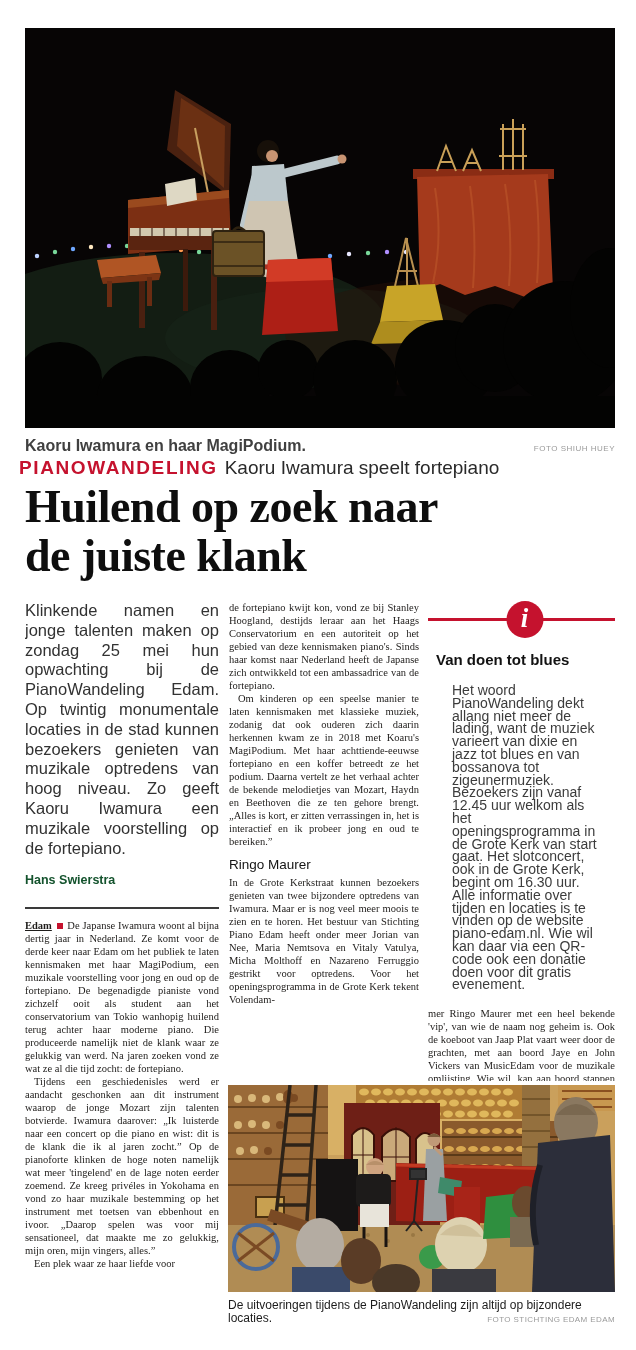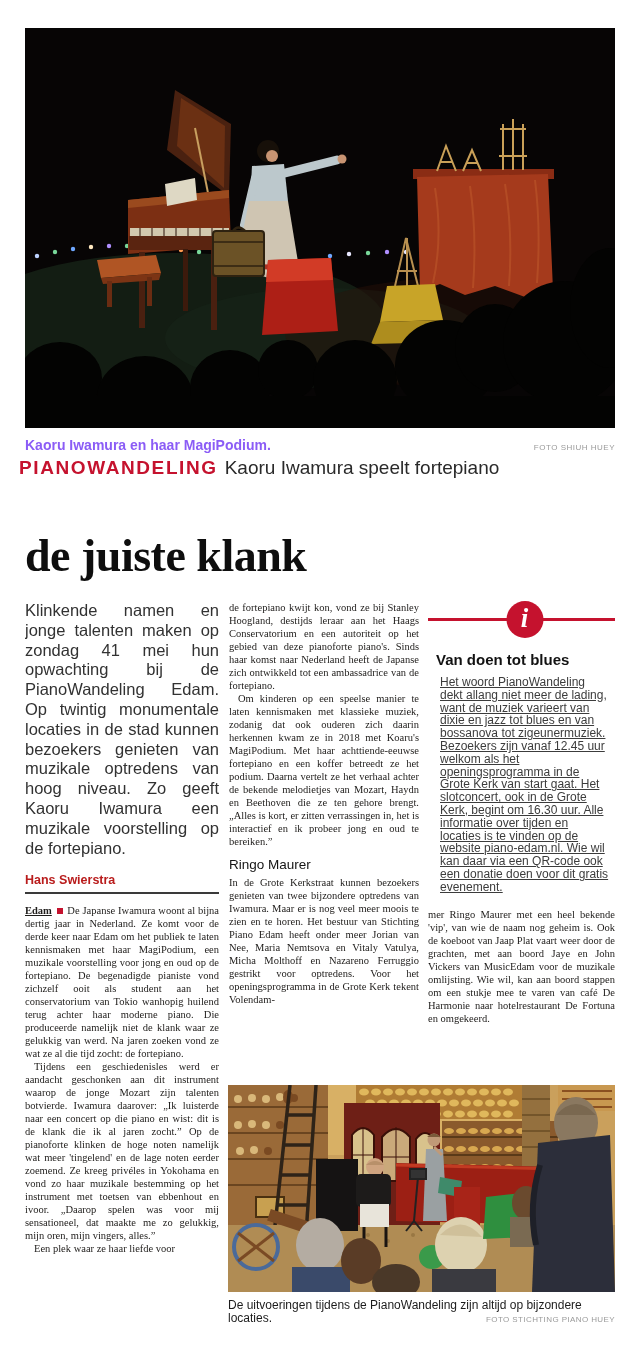--- a/index.html
+++ b/index.html
@@ -3,53 +3,53 @@
 <meta charset="utf-8">
 <style>
   html,body{margin:0;padding:0;background:#ffffff;}
   .page{position:relative;width:636px;height:1350px;background:#fff;overflow:hidden;
         font-family:"Liberation Sans",sans-serif;color:#1e1c1a;}
   
   .top-photo{position:absolute;left:25px;top:28px;width:590px;height:400px;}
   .top-photo svg{display:block;width:100%;height:100%;}
   .caption-row{position:absolute;left:25px;top:437px;width:590px;display:flex;
                justify-content:space-between;align-items:baseline;}
-  .photo-caption{font-size:14px;font-weight:bold;color:#8b5cf6;}
+  .photo-caption{font-size:16px;font-weight:bold;color:#404040;}
   .photo-credit{font-size:8px;color:#9a9a9a;letter-spacing:.5px;padding-left:12px;}
   
   .kicker{position:absolute;left:19px;top:457px;width:590px;white-space:nowrap;}
   .kicker-label{font-size:19px;font-weight:bold;letter-spacing:1.6px;}
   .kicker-title{font-size:19px;color:#2a2a2a;margin-left:7px;}
   .headline{position:absolute;left:25px;top:482px;width:590px;
             font-family:"Liberation Serif",serif;font-weight:bold;color:#0e0e0e;
             font-size:46px;line-height:49px;letter-spacing:-.5px;}
   
   .col{position:absolute;top:601px;}
   .col1{left:25px;width:194px;height:732px;overflow:hidden;}
   .col2{left:229px;width:190px;height:480px;overflow:hidden;}
   .col3{left:428px;width:187px;height:480px;overflow:hidden;}
   .standfirst{font-size:16.5px;line-height:19.8px;color:#323232;text-align:justify;margin:0;}
-  .byline{margin:15px 0 10px 0;padding-bottom:5px;border-bottom:2px solid #3a3a3a;
-          font-size:12.5px;font-weight:bold;color:#b91c1c;}
+  .byline{margin:15px 0 10px 0;padding-bottom:20px;border-bottom:2px solid #3a3a3a;
+          font-size:12.5px;font-weight:bold;color:#14532d;}
   .body-p{font-family:"Liberation Serif",serif;font-size:10.5px;line-height:13px;
           text-align:justify;margin:0;color:#1e1c1a;}
   .body-p.indent{text-indent:9px;}
   .dateline{font-weight:bold;text-decoration:underline;}
   .red-square{display:inline-block;width:6.5px;height:6.5px;margin:0 4px 0 5px;}
   .subhead{font-size:13.5px;font-weight:normal;color:#141414;margin:9px 0 4px 0;}
   
   .infobox{padding:0 2px 0 8px;}
   .infobox-head{position:relative;height:44px;margin-bottom:2px;}
   .infobox-rule{position:absolute;left:-8px;right:-2px;top:17px;height:3px;}
   .info-circle{position:absolute;left:50%;top:0;transform:translateX(-50%);
                width:37px;height:37px;border-radius:50%;color:#fff;text-align:center;
                font-family:"Liberation Serif",serif;font-style:italic;font-weight:bold;
                font-size:27px;line-height:35px;}
   .infobox-title{font-size:15px;font-weight:bold;color:#121212;margin:6px 0 8px 0;}
-  .infobox-body{font-size:12px;line-height:12.8px;color:#3c3c3c;margin:4px;text-decoration:underline;}
+  .infobox-body{font-size:14px;line-height:12.8px;color:#3c3c3c;margin:16px;}
   .col3 .body-p{margin-top:14px;}
   
   .bottom-photo{position:absolute;left:228px;top:1085px;width:387px;height:207px;}
   .bottom-photo svg{display:block;width:100%;height:100%;}
   .bottom-caption{position:absolute;left:228px;top:1299px;width:387px;
                   font-size:12px;font-weight:normal;color:#1c1c1c;line-height:13px;}
   .bottom-credit{position:absolute;left:228px;top:1315px;width:387px;text-align:right;
                  font-size:8px;color:#9a9a9a;letter-spacing:.4px;}
 </style>
 </head>
@@ -179,34 +179,34 @@
   <div class="caption-row">
     <span class="photo-caption">Kaoru Iwamura en haar MagiPodium.</span>
     <span class="photo-credit">FOTO SHIUH HUEY</span>
   </div>
 
   <div class="kicker">
     <span class="kicker-label" id="kicker-label" style="color: rgb(197, 18, 46);">PIANOWANDELING</span><span class="kicker-title">Kaoru Iwamura speelt fortepiano</span>
   </div>
 
   <h1 class="headline" style="margin:0">
-    <br>
+    <span>Huilend op zoek naar</span><br>
     <span>de juiste klank</span>
   </h1>
 
   <div class="col col1">
-    <p class="standfirst">Klinkende namen en jonge talenten maken op zondag 41 mei hun opwachting bij de PianoWandeling Edam. Op twintig monumentale locaties in de stad kunnen bezoekers genieten van muzikale optredens van hoog niveau. Zo geeft Kaoru Iwamura een muzikale voorstelling op de fortepiano.</p>
+    <p class="standfirst">Klinkende namen en jonge talenten maken op zondag 25 mei hun opwachting bij de PianoWandeling Edam. Op twintig monumentale locaties in de stad kunnen bezoekers genieten van muzikale optredens van hoog niveau. Zo geeft Kaoru Iwamura een muzikale voorstelling op de fortepiano.</p>
     <div class="byline">Hans Swierstra</div>
     <p class="body-p"><span class="dateline" style="font-family:'Liberation Serif',serif">Edam</span><span class="red-square" id="dateline-marker" style="background: rgb(197, 18, 46);"></span><span>De Japanse Iwamura woont al bijna dertig jaar in Nederland. Ze komt voor de derde keer naar Edam om het publiek te laten kennismaken met haar MagiPodium, een muzikale voorstelling voor jong en oud op de fortepiano. De begenadigde pianiste vond zichzelf ooit als student aan het conservatorium van Tokio wanhopig huilend terug achter haar moderne piano. Die produceerde namelijk niet de klank waar ze gelukkig van werd. Na jaren zoeken vond ze wat ze al die tijd zocht: de fortepiano.</span></p>
     <p class="body-p indent">Tijdens een geschiedenisles werd er aandacht geschonken aan dit instrument waarop de jonge Mozart zijn talenten botvierde. Iwamura daarover: „Ik luisterde naar een concert op die piano en wist: dit is de klank die ik al jaren zocht.” Op de pianoforte klinken de hoge noten namelijk wat meer 'tingelend' en de lage noten eerder zoemend. Ze kreeg privéles in Yokohama en vond zo haar muzikale bestemming op het instrument met toetsen van ebbenhout en ivoor. „Daarop spelen was voor mij sensationeel, dat maakte me zo gelukkig, mijn oren, mijn vingers, alles.”</p>
     <p class="body-p indent">Een plek waar ze haar liefde voor</p>
   </div>
 
   <div class="col col2">
-    <p class="body-p">de fortepiano kwijt kon, vond ze bij Stanley Hoogland, destijds leraar aan het Haags Conservatorium en een autoriteit op het gebied van deze pianoforte piano's. Sinds haar komst naar Nederland heeft de Japanse zich ontwikkeld tot een ambassadrice van de fortepiano.</p>
+    <p class="body-p">de fortepiano kwijt kon, vond ze bij Stanley Hoogland, destijds leraar aan het Haags Conservatorium en een autoriteit op het gebied van deze kennismaken piano's. Sinds haar komst naar Nederland heeft de Japanse zich ontwikkeld tot een ambassadrice van de fortepiano.</p>
     <p class="body-p indent">Om kinderen op een speelse manier te laten kennismaken met klassieke muziek, zodanig dat ook ouderen zich daarin herkennen kwam ze in 2018 met Koaru's MagiPodium. Met haar achttiende-eeuwse fortepiano en een koffer betreedt ze het podium. Daarna vertelt ze het verhaal achter de bekende melodietjes van Mozart, Haydn en Beethoven die ze ten gehore brengt. „Alles is kort, er zitten verrassingen in, het is interactief en ik probeer jong en oud te bereiken.”</p>
     <h3 class="subhead">Ringo Maurer</h3>
     <p class="body-p">In de Grote Kerkstraat kunnen bezoekers genieten van twee bijzondere optredens van Iwamura. Maar er is nog veel meer moois te zien en te horen. Het bestuur van Stichting Piano Edam heeft onder meer Jorian van Nee, Maria Nemtsova en Vitaly Vatulya, Micha Molthoff en Nazareno Ferruggio gestrikt voor optredens. Voor het openingsprogramma in de Grote Kerk tekent Volendam-</p>
   </div>
 
   <div class="col col3">
     <div class="infobox">
       <div class="infobox-head">
         <div class="infobox-rule" id="infobox-rule" style="background: rgb(197, 18, 46);"></div>
         <div class="info-circle" id="info-circle" style="background: rgb(197, 18, 46);">i</div>
@@ -412,15 +412,15 @@
       <rect x="282" y="132" width="34" height="30" fill="#7a6a52"></rect>
 
       <ellipse cx="348" cy="38" rx="22" ry="26" fill="#8a7860"></ellipse>
       <path d="M328,30 Q348,8 368,30" fill="#7a6850"></path>
       <polygon points="310,58 382,50 387,207 304,207" fill="#2c2e3a"></polygon>
       <path d="M312,80 Q300,120 308,160" stroke="#1e2028" stroke-width="6" fill="none"></path>
     </svg>
   </div>
 
   <div class="bottom-caption">De uitvoeringen tijdens de PianoWandeling zijn altijd op bijzondere locaties.</div>
-  <div class="bottom-credit">FOTO STICHTING PIANO HUEY</div>
+  <div class="bottom-credit">FOTO STICHTING EDAM EDAM</div>
 
 </div>
 
 </body></html>

